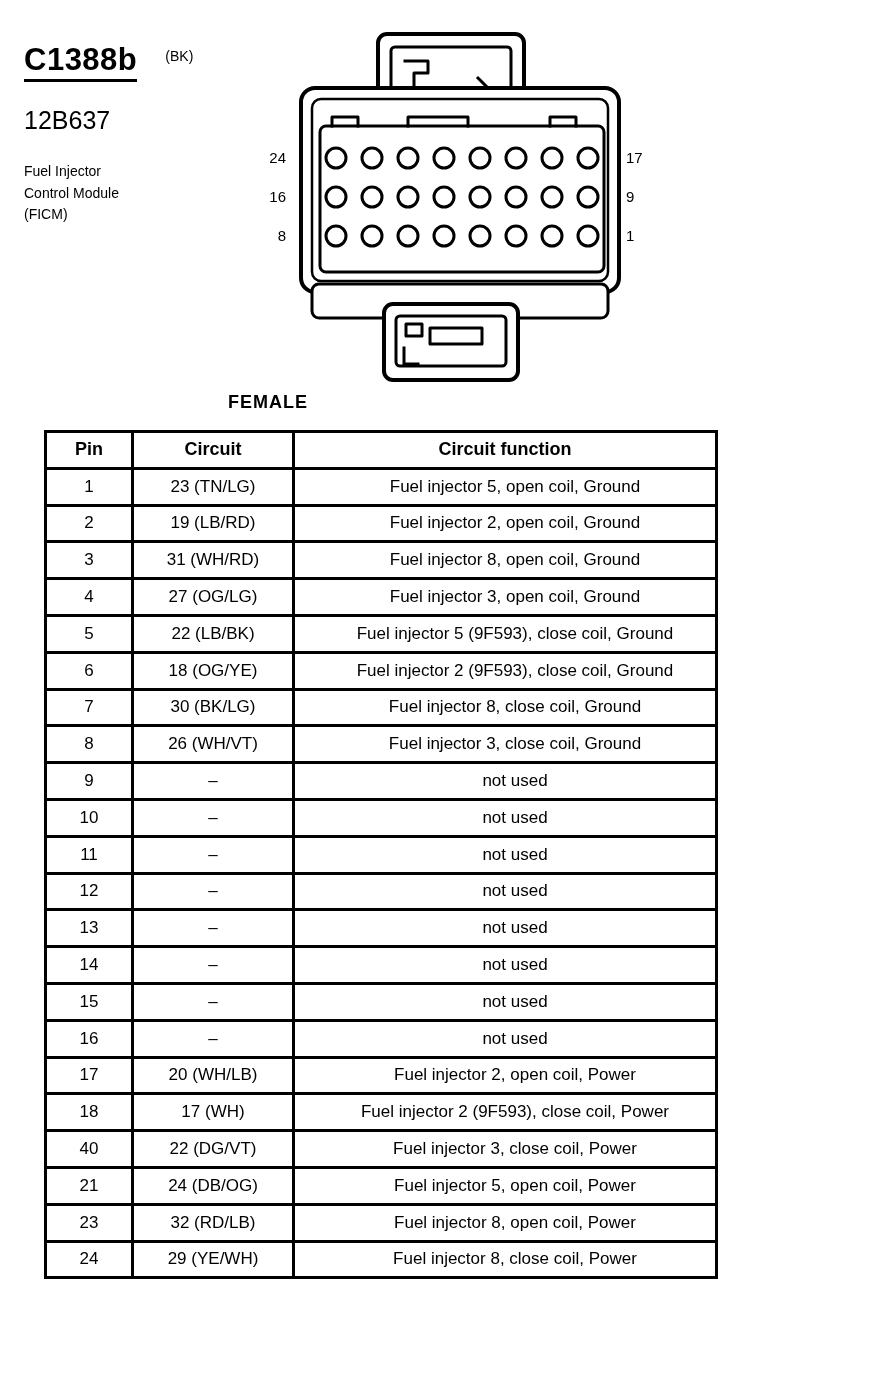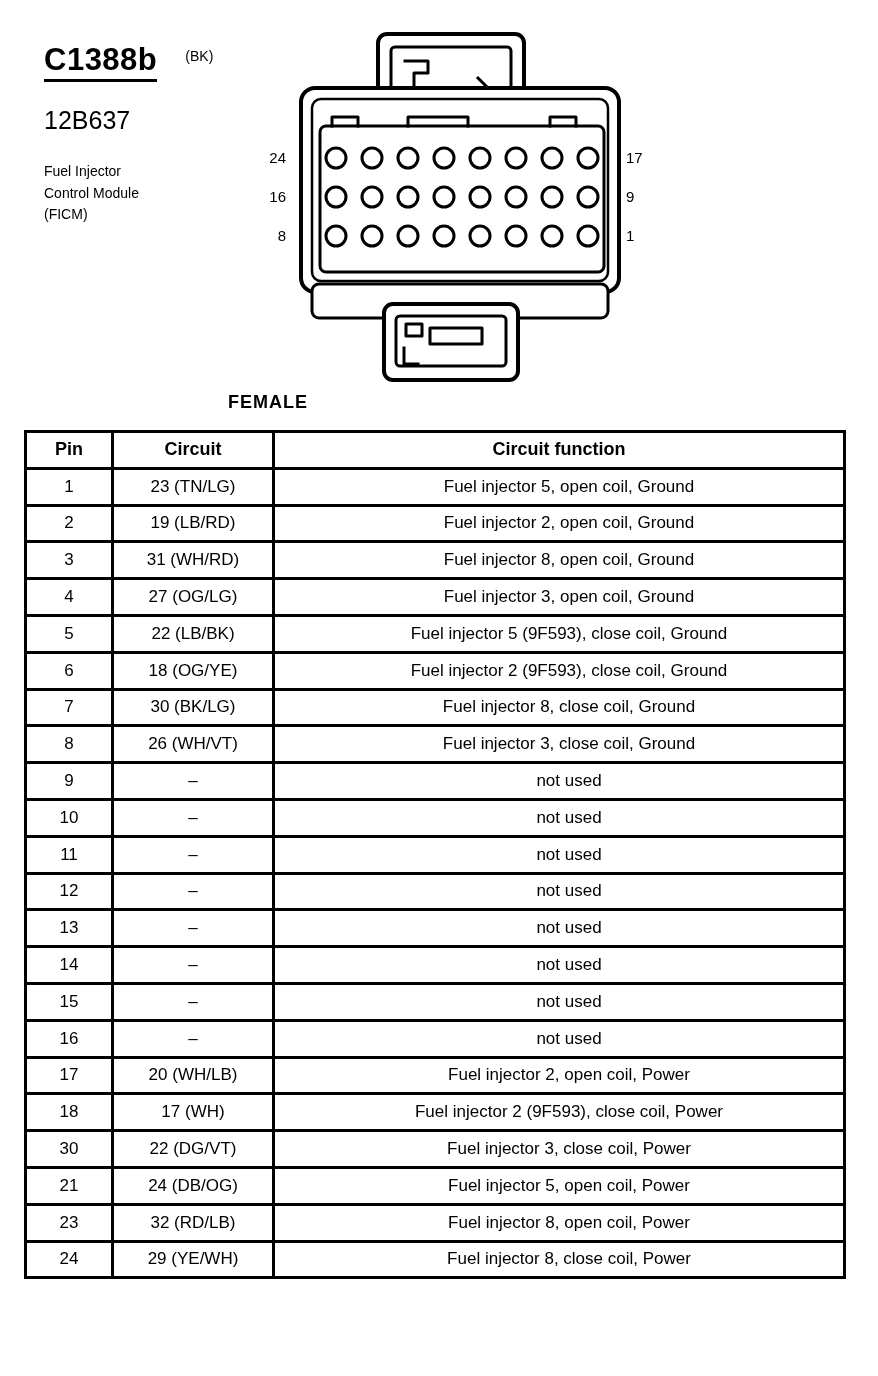--- a/index.html
+++ b/index.html
@@ -10,21 +10,21 @@
     color: #000;
   }
   .page {
     position: relative;
     width: 878px;
     height: 1376px;
     background: #fff;
     overflow: hidden;
   }
   
-  .hdr { position: absolute; left: 44px; top: 42px; }
+  .hdr { position: absolute; left: 24px; top: 42px; }
   .connector-id {
     font-size: 31px;
     font-weight: bold;
     letter-spacing: 0.5px;
     display: inline-block;
     border-bottom: 3px solid #000;
     padding-bottom: 1px;
     margin: 0;
   }
   .color-code {
@@ -62,23 +62,23 @@
     top: 392px;
     width: 452px;
     text-align: left;
     font-size: 18px;
     font-weight: bold;
     letter-spacing: 1px;
   }
   
   table.pinout {
     position: absolute;
-    left: 24px;
+    left: 44px;
     top: 430px;
-    width: 822px;
+    width: 674px;
     border-collapse: collapse;
     table-layout: fixed;
   }
   table.pinout th, table.pinout td {
     border: 3px solid #000;
     font-size: 17px;
     padding: 0;
     height: 33.8px;
     overflow: hidden;
     white-space: nowrap;
@@ -261,21 +261,21 @@
           <td class="col-pin">17</td>
           <td class="col-circuit">20 (WH/LB)</td>
           <td class="col-function">Fuel injector 2, open coil, Power</td>
         </tr>
         <tr>
           <td class="col-pin">18</td>
           <td class="col-circuit">17 (WH)</td>
           <td class="col-function">Fuel injector 2 (9F593), close coil, Power</td>
         </tr>
         <tr>
-          <td class="col-pin">30</td>
+          <td class="col-pin">40</td>
           <td class="col-circuit">22 (DG/VT)</td>
           <td class="col-function">Fuel injector 3, close coil, Power</td>
         </tr>
         <tr>
           <td class="col-pin">21</td>
           <td class="col-circuit">24 (DB/OG)</td>
           <td class="col-function">Fuel injector 5, open coil, Power</td>
         </tr>
         <tr>
           <td class="col-pin">23</td>

